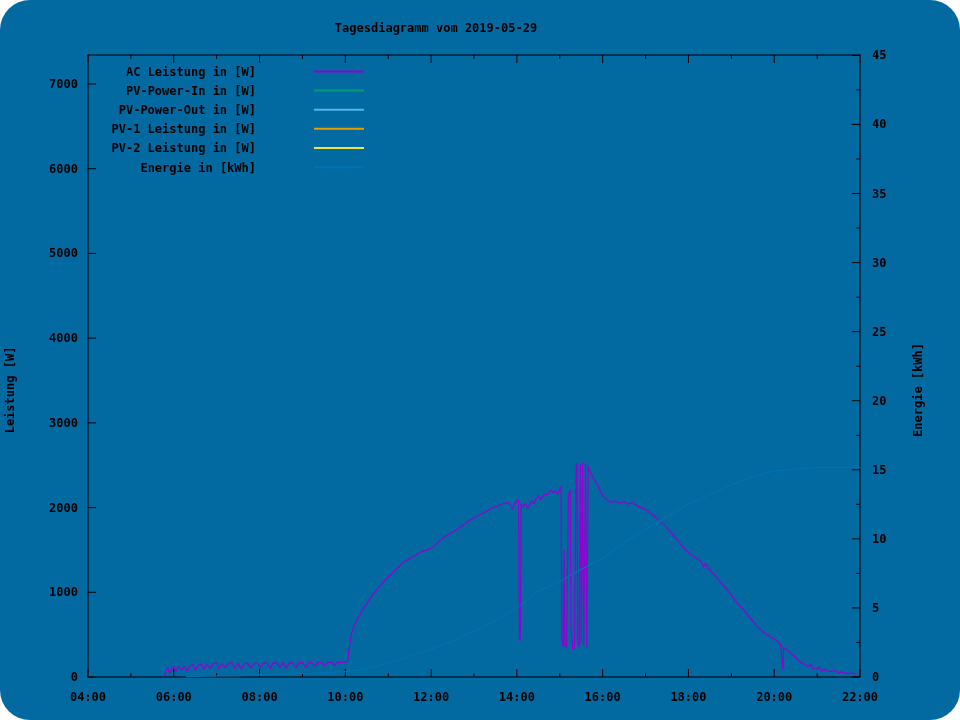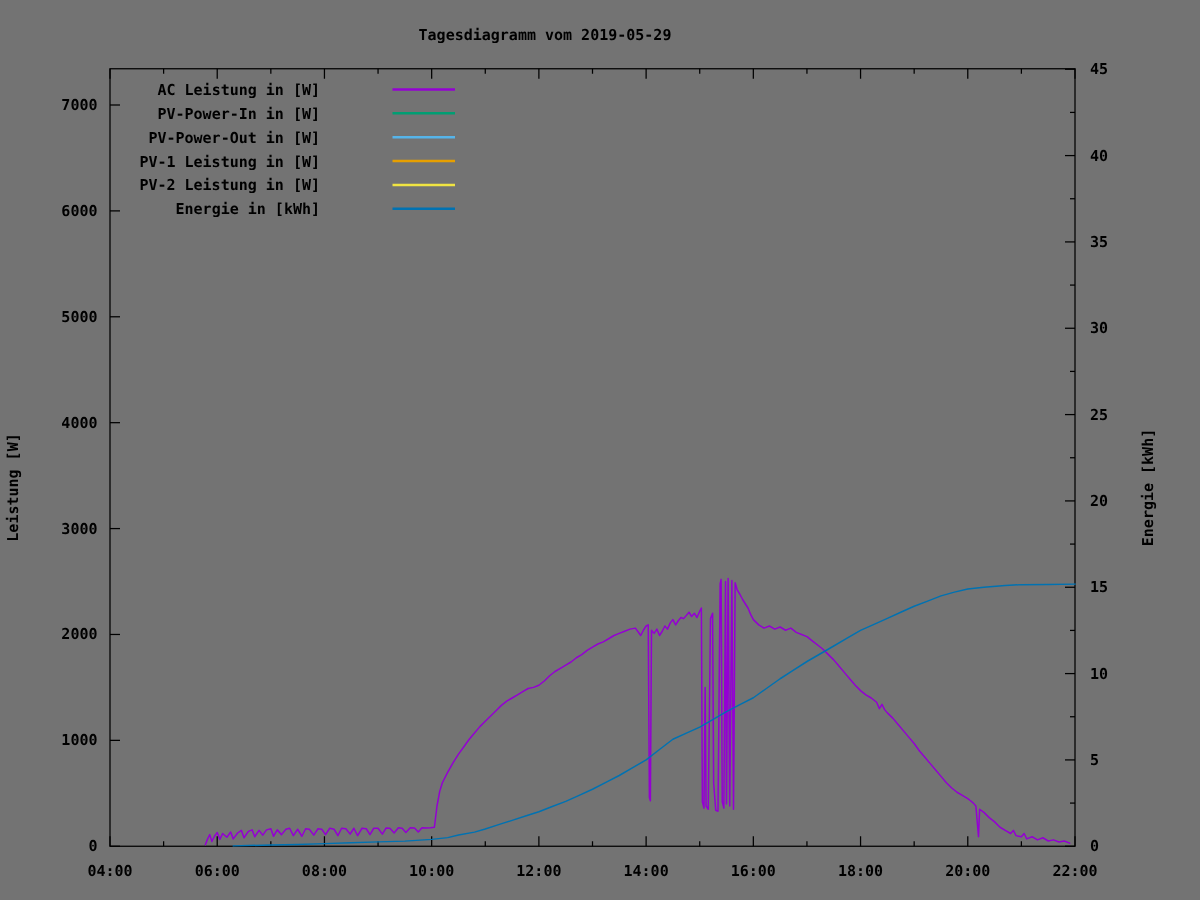--- a/index.html
+++ b/index.html
@@ -1,16 +1,16 @@
 <!DOCTYPE html>
 <html><head>
 <meta charset="utf-8">
 <style>
   html,body{margin:0;padding:0;background:#ffffff;}
-  .page{width:960px;height:720px;background:#737373;position:relative;overflow:hidden;}
+  .page{width:960px;height:720px;background:#0369a1;position:relative;overflow:hidden;border-radius:30px;}
   svg text{
     font-family:"DejaVu Sans Mono","Liberation Mono",monospace;
     font-weight:bold;
     fill:#000000;
   }
   .t12{font-size:12px;}
 </style>
 </head>
 <body>
 

